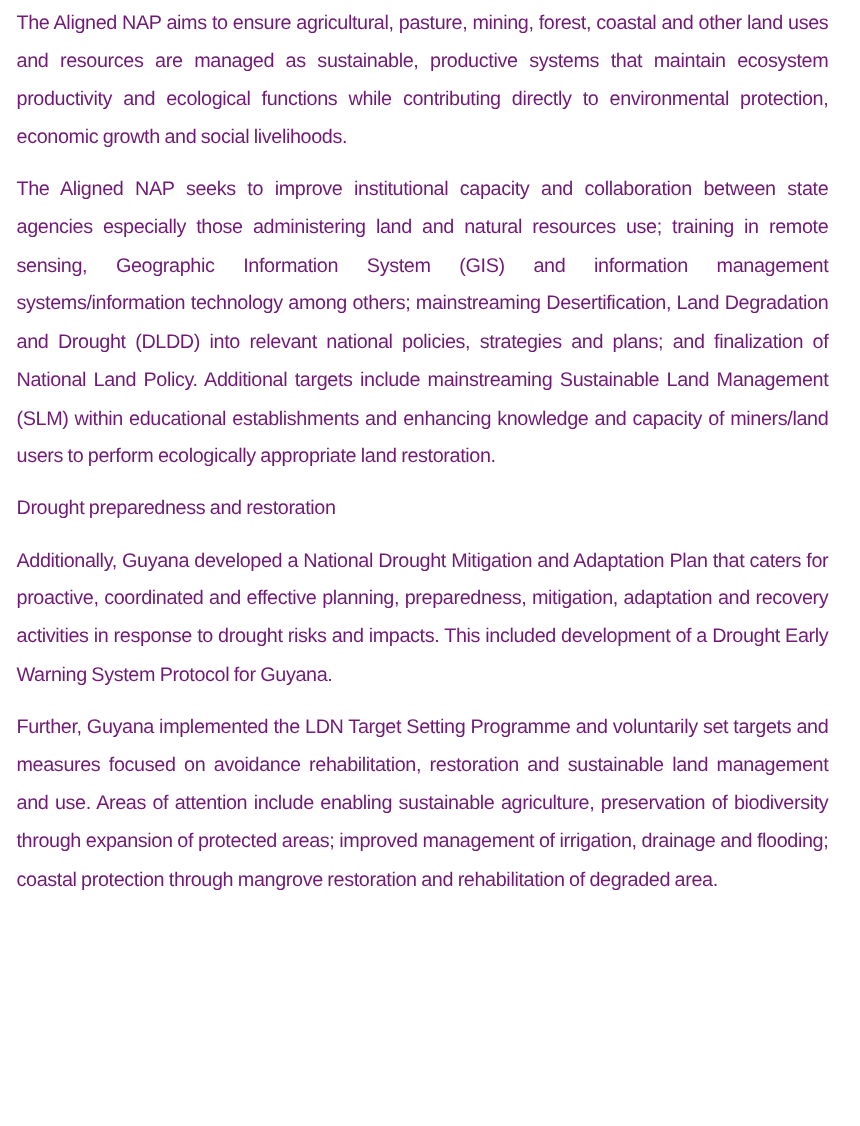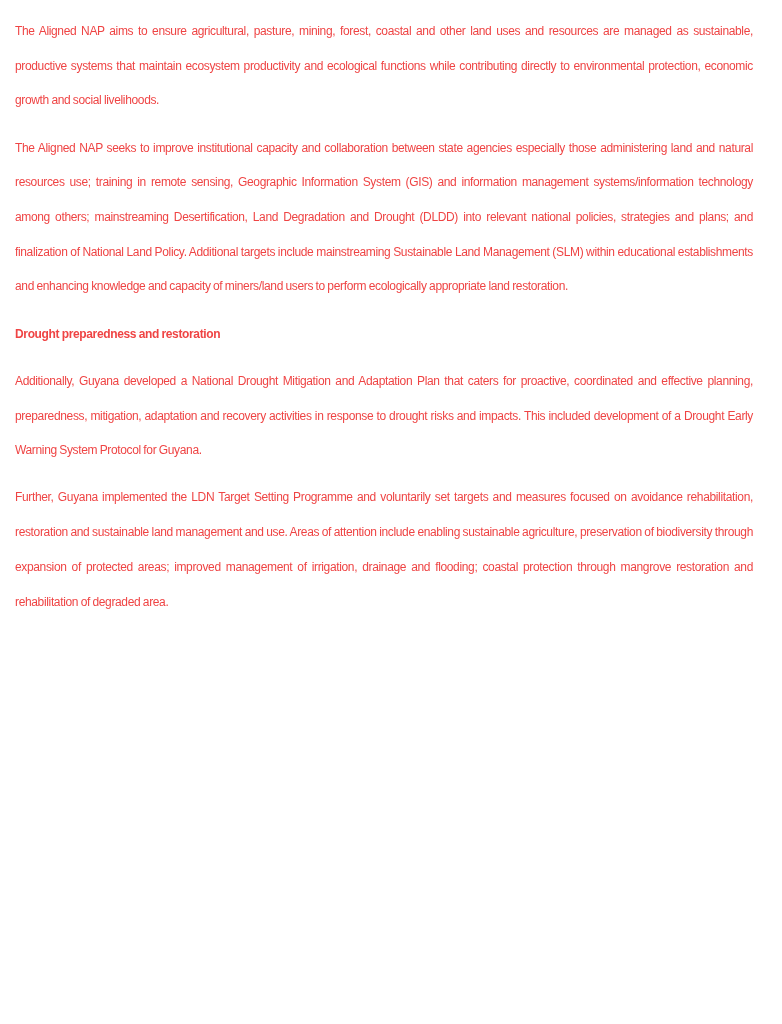--- a/index.html
+++ b/index.html
@@ -9,37 +9,37 @@
     }
     body {
       width: 782px;
       height: 1024px;
       overflow: hidden;
       position: relative;
     }
     .page {
       position: absolute;
       left: 15px;
-      top: 14px;
+      top: 3px;
       width: 738px;
-      color: #ef4444;
+      color: #701a75;
       font-family: "Liberation Sans", sans-serif;
-      font-size: 12px;
+      font-size: 18px;
       line-height: 34.7px;
       letter-spacing: -0.35px;
       word-spacing: -0.5px;
     }
     .para {
       margin: 0 0 12.5px 0;
       text-align: justify;
       text-align-last: left;
     }
     .heading {
       margin: 0 0 12.5px 0;
-      font-weight: bold;
+      font-weight: normal;
       text-align: left;
     }
   </style>
 </head>
 <body>
 
 <div class="page">
   <p class="para">The Aligned NAP aims to ensure agricultural, pasture, mining, forest, coastal and other land uses and resources are managed as sustainable, productive systems that maintain ecosystem productivity and ecological functions while contributing directly to environmental protection, economic growth and social livelihoods.</p>
   <p class="para">The Aligned NAP seeks to improve institutional capacity and collaboration between state agencies especially those administering land and natural resources use; training in remote sensing, Geographic Information System (GIS) and information management systems/information technology among others; mainstreaming Desertification, Land Degradation and Drought (DLDD) into relevant national policies, strategies and plans; and finalization of National Land Policy. Additional targets include mainstreaming Sustainable Land Management (SLM) within educational establishments and enhancing knowledge and capacity of miners/land users to perform ecologically appropriate land restoration.</p>
   <p class="heading">Drought preparedness and restoration</p>

